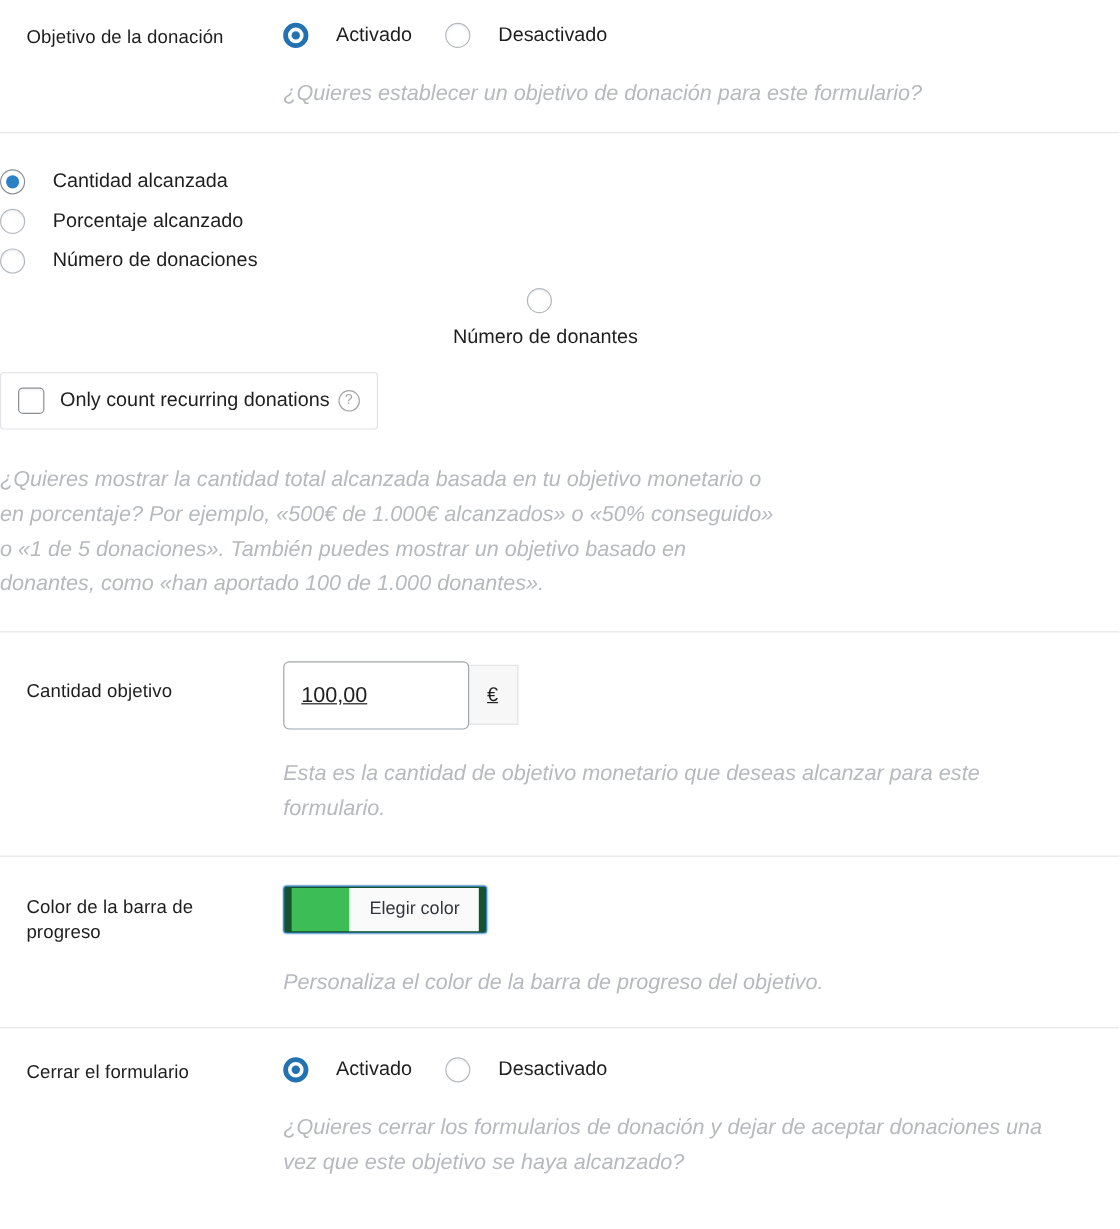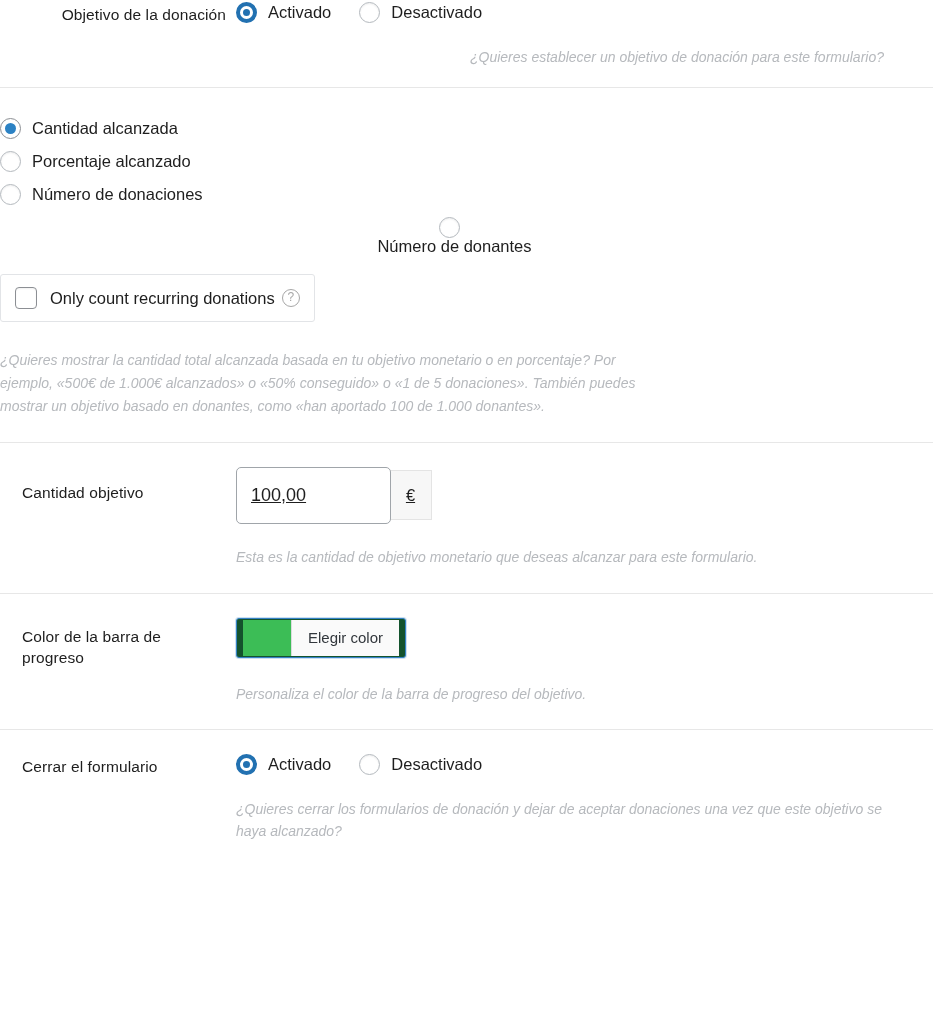--- a/index.html
+++ b/index.html
@@ -48,20 +48,21 @@
   
   .radio-group { display: flex; align-items: center; }
   .radio-group.stacked { display: block; }
 
   .radio-opt {
     display: inline-flex;
     align-items: center;
     margin-right: 28px;
     cursor: pointer;
     white-space: nowrap;
+    gap: 12px;
   }
   .radio-group.stacked .radio-opt {
     display: flex;
     margin-right: 0;
     margin-bottom: 12px;
   }
   .radio-group.stacked .radio-opt:last-child { margin-bottom: 0; flex-direction: column; }
 
   .radio-mark {
     position: relative;
@@ -138,21 +139,21 @@
     line-height: 15px;
     text-align: center;
     font-family: "Liberation Sans", sans-serif;
     cursor: pointer;
     position: relative;
     top: 0px;
   }
 
   
   .desc {
-    font-size: 14px;
+    font-size: 18px;
     font-style: italic;
     color: #b6b9bd;
     line-height: 1.62;
     max-width: 648px;
   }
 
   
   .amount-wrap {
     display: flex;
     align-items: stretch;
@@ -211,21 +212,21 @@
     color: #32373c;
     background: #fafafa;
     border-left: 1px solid #dcdcde;
   }
 </style>
 </head>
 <body>
 
 <div class="form-table">
 
-  <div class="row" style="padding-top:2px; padding-bottom:18px;text-align:right;">
+  <div class="row" style="padding-top:19px; padding-bottom:18px;">
     <div class="label-cell" style="padding-top:3px;">
       <div class="field-label">Objetivo de la donación</div>
     </div>
     <div class="field-cell">
       <div class="radio-group">
         <label class="radio-opt checked thick">
           <span class="radio-mark"></span>
           <span class="radio-text">Activado</span>
         </label>
         <label class="radio-opt">

